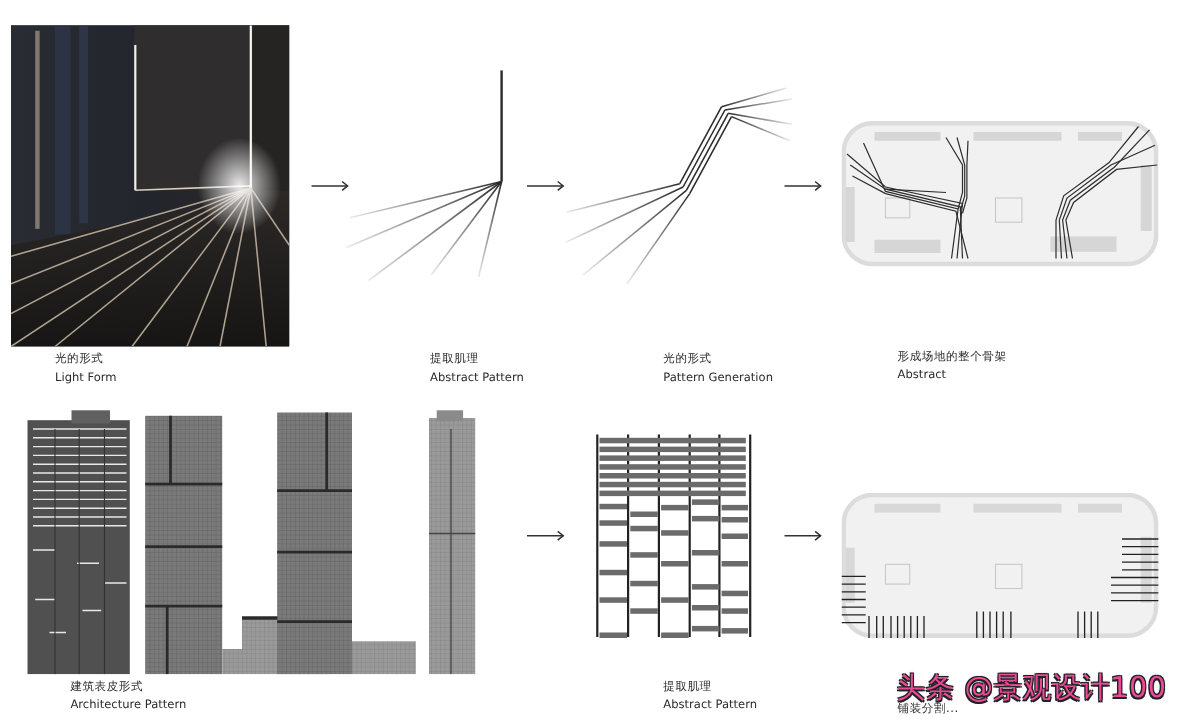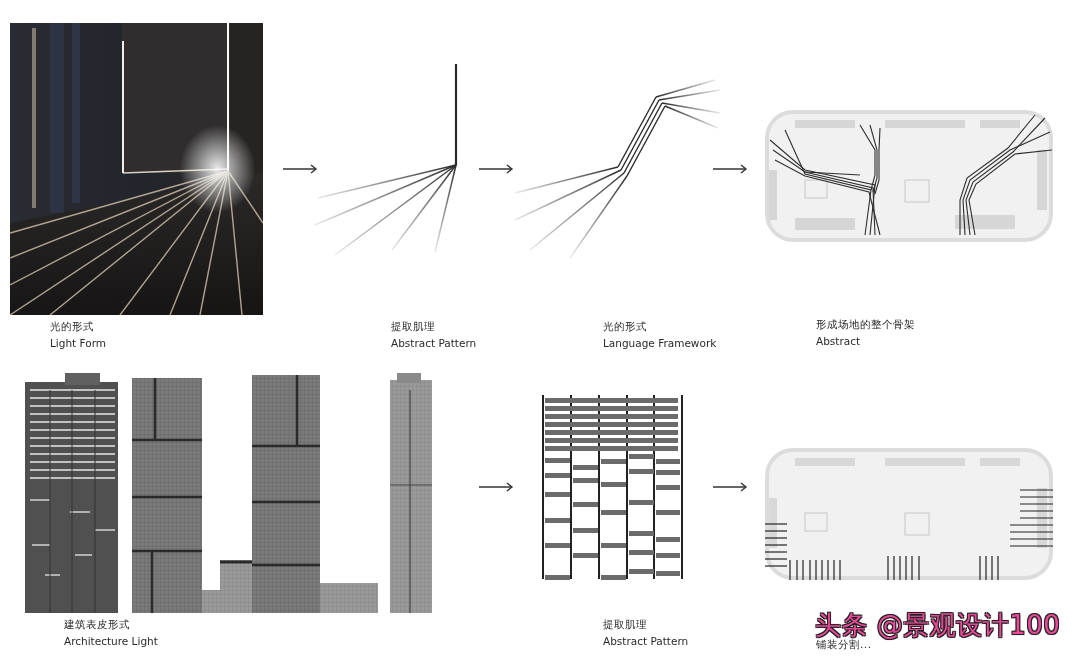--- a/index.html
+++ b/index.html
@@ -118,21 +118,21 @@
   </g>
   <g stroke="url(#fadeR)" stroke-width="1.4">
     <line x1="146" y1="22" x2="205" y2="5"></line>
     <line x1="149" y1="25" x2="210" y2="15"></line>
     <line x1="152" y1="28" x2="210" y2="38"></line>
     <line x1="155" y1="31" x2="208" y2="53"></line>
   </g>
 </svg>
 <div class="cap" style="left:563px;top:318px;">
   <span class="zh">光的形式</span>
-  <span class="en">Language Framework</span>
+  <span class="en">Pattern Generation</span>
 </div>
 
 <svg class="arrow" style="left:713px;top:163px;" viewBox="0 0 36 12">
   <line x1="0" y1="6" x2="33" y2="6" stroke="#333" stroke-width="1.4"></line>
   <polyline points="28,2 33,6 28,10" fill="none" stroke="#333" stroke-width="1.4"></polyline>
 </svg>
 
 <svg class="abs" style="left:765px;top:110px;" width="290" height="135" viewBox="0 0 290 135">
   <rect x="2" y="2" width="284" height="128" rx="26" fill="#f1f1f1" stroke="#dcdcdc" stroke-width="4"></rect>
   <g fill="#d6d6d6">
@@ -230,21 +230,21 @@
 
   <rect x="370" y="10" width="42" height="233" fill="url(#gridL)"></rect>
   <rect x="377" y="3" width="24" height="10" fill="#8a8a8a"></rect>
   <g stroke="#444" stroke-width="1.2">
     <line x1="390" y1="20" x2="390" y2="243"></line>
       <line x1="370" y1="115" x2="412" y2="115"></line>
   </g>
 </svg>
 <div class="cap" style="left:24px;top:616px;">
   <span class="zh">建筑表皮形式</span>
-  <span class="en">Architecture Light</span>
+  <span class="en">Architecture Pattern</span>
 </div>
 
 <svg class="arrow" style="left:479px;top:481px;" viewBox="0 0 36 12">
   <line x1="0" y1="6" x2="33" y2="6" stroke="#333" stroke-width="1.4"></line>
   <polyline points="28,2 33,6 28,10" fill="none" stroke="#333" stroke-width="1.4"></polyline>
 </svg>
 
 <svg class="abs" style="left:541px;top:393px;" width="145" height="188" viewBox="0 0 145 188">
   <g stroke="#222" stroke-width="2">
     <line x1="2" y1="2" x2="2" y2="186"></line>

